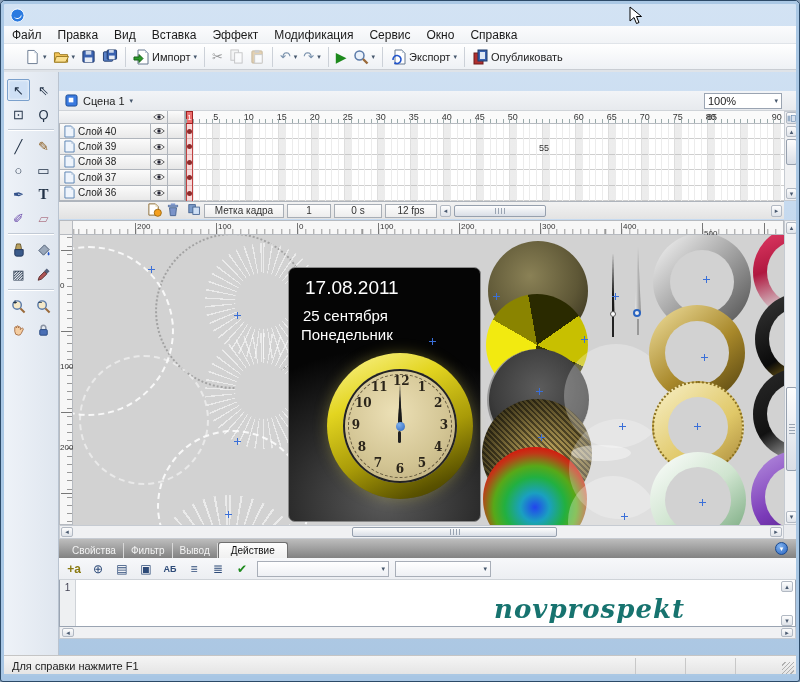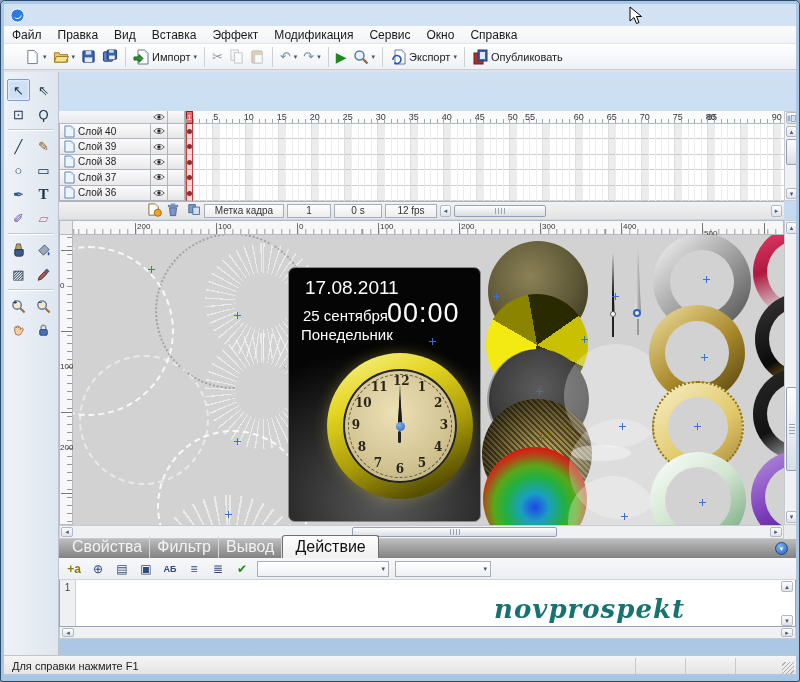--- a/index.html
+++ b/index.html
@@ -80,21 +80,21 @@
 .clockface{position:absolute;left:16px;top:16px;width:114px;height:114px;border-radius:50%;background:radial-gradient(circle at 45% 38%,#ece0b6,#d3c594 55%,#b6a678);box-shadow:inset 0 0 0 2px #222}
 .clockface .ticks{position:absolute;inset:5px;border-radius:50%;border:1px dashed rgba(60,50,30,.75)}
 .cn{position:absolute;width:14px;text-align:center;font-family:"DejaVu Serif",serif;font-size:12px;font-weight:bold;color:#2a241a}
 .sphere{position:absolute;border-radius:50%}
 .ring{position:absolute;border-radius:50%}
 .ring i{position:absolute;border-radius:50%;background:#d2d2d2}
 .wcirc{position:absolute;border-radius:50%;background:rgba(255,255,255,.5)}
 .needle{position:absolute}
 
 .bph{position:absolute;left:58px;top:538px;right:3px;height:19px;background:linear-gradient(#bdbdbd,#828282);display:flex;align-items:flex-end;padding-left:6px}
-.ptab{font-size:16px;color:#f2f2f2;padding:2px 7px}
+.ptab{font-size:10px;color:#f2f2f2;padding:2px 7px}
 .ptab.sep{border-right:1px solid #d8d8d8}
 .ptab.act{background:linear-gradient(#fdfdfd,#f0f0f0);color:#111;border:1px solid #6f6f6f;border-bottom:none;border-radius:3px 3px 0 0;padding:2px 12px}
 .collapsebtn{position:absolute;right:8px;top:3px;width:13px;height:13px;border-radius:50%;background:radial-gradient(circle at 35% 30%,#7fb2ef,#2a64c0);color:#fff;font-size:7px;display:flex;align-items:center;justify-content:center;border:1px solid #1a4a90}
 .bptb{position:absolute;left:58px;top:557px;right:3px;height:22px;background:linear-gradient(#f7f8fa,#eceef2);border-bottom:1px solid #cfd3d8;display:flex;align-items:center;gap:6px;padding-left:6px}
 .aico{width:18px;height:17px;display:flex;align-items:center;justify-content:center;font-size:12px;color:#2d4a78;border-radius:2px}
 .acombo{width:132px;height:16px;background:linear-gradient(#ffffff,#eef0f4);border:1px solid #a8aeb8;display:flex;align-items:center;justify-content:flex-end;padding-right:3px;color:#889}
 .editor{position:absolute;left:58px;top:579px;right:3px;height:47px;background:#fff;border:1px solid #9aa4b2;border-top:none}
 .gutter{position:absolute;left:0;top:0;width:16px;height:100%;background:#eef0f2;border-right:1px solid #cfd3d8;text-align:center;font-size:10px;color:#445;padding-top:2px}
 .wmark{position:absolute;right:110px;top:14px;font-family:"DejaVu Serif",serif;font-style:italic;font-weight:bold;font-size:26px;color:#17736f;letter-spacing:1px}
 .edvs{position:absolute;right:1px;top:1px;width:14px;height:45px}
@@ -321,20 +321,32 @@
       <div class="tool">
           <svg width="15" height="15" viewBox="0 0 16 16">
             <path d="M5.5 7 V5 a2.5 2.5 0 0 1 5 0 v2" fill="none" stroke="#8a93a3" stroke-width="1.6"></path>
             <rect x="4" y="7" width="8" height="6" rx="1" fill="#4a6fb5" stroke="#2a4a80"></rect>
           </svg>
         </div>
     </div>
   </div>
 
 
+  <div class="scenerow">
+    <svg width="13" height="13" viewBox="0 0 14 14">
+        <rect x="1" y="1" width="12" height="12" rx="2" fill="#3a7ae0" stroke="#1a4a90"></rect>
+        <rect x="4" y="4" width="5" height="5" fill="#fff"></rect>
+      </svg>
+    <span>Сцена 1</span>
+    <span class="dd">▾</span>
+    <div class="zoombox">
+      <span>100%</span>
+      <span class="dd">▾</span>
+    </div>
+  </div>
 
   <div class="lpanel">
     <div class="lhead">
       <span style="flex:1"></span>
       <span class="lbtn" style="height:13px">
           <svg width="12" height="8" viewBox="0 0 16 10">
             <path d="M1 5 Q8 -2 15 5 Q8 12 1 5Z" fill="#f8f8f8" stroke="#333" stroke-width="1"></path>
             <circle cx="8" cy="5" r="2.3" fill="#223"></circle>
           </svg>
         </span>
@@ -463,21 +475,21 @@
           <span class="fnum" style="left: 20.7px;">5</span>
           <span class="fnum" style="left: 53.7px;">10</span>
           <span class="fnum" style="left: 86.7px;">15</span>
           <span class="fnum" style="left: 119.7px;">20</span>
           <span class="fnum" style="left: 152.7px;">25</span>
           <span class="fnum" style="left: 185.7px;">30</span>
           <span class="fnum" style="left: 218.7px;">35</span>
           <span class="fnum" style="left: 251.7px;">40</span>
           <span class="fnum" style="left: 284.7px;">45</span>
           <span class="fnum" style="left: 317.7px;">50</span>
-          <span class="fnum" style="left: 335px;">55</span>
+          <span class="fnum" style="left: 349px; margin-top: 31px;">55</span>
           <span class="fnum" style="left: 383.7px;">60</span>
           <span class="fnum" style="left: 416.7px;">65</span>
           <span class="fnum" style="left: 449.7px;">70</span>
           <span class="fnum" style="left: 482.7px;">75</span>
           <span class="fnum" style="left: 515.7px;">80</span>
           <span class="fnum" style="left: 517px;">85</span>
           <span class="fnum" style="left: 581.7px;">90</span>
         </div>
       <div class="f1box">1</div>
     </div>
@@ -554,21 +566,20 @@
     <div class="burst" style="position:absolute;left:132px;top:8px;width:116px;height:116px"></div>
     <div class="burst" style="position:absolute;left:132px;top:98px;width:116px;height:116px"></div>
     <div class="dial dash-w" style="left:84px;top:195px;width:152px;height:152px"></div>
     <div class="burst" style="position:absolute;left:78px;top:260px;width:156px;height:156px"></div>
     <div class="dial dash-w" style="left:6px;top:120px;width:130px;height:130px;opacity:.6"></div>
 
     <div class="panel-black">
       <div class="abs" style="left:16px;top:9px;font-size:19px">17.08.2011</div>
       <div class="abs" style="left:14px;top:39px;font-size:15px">25 сентября</div>
       <div class="abs" style="left:12px;top:58px;font-size:15px">Понедельник</div>
-      <div class="abs" style="left:98px;top:30px;font-size:27px;font-weight:300;letter-spacing:1px">00:00</div>
 
       <div class="abs" style="left:38px;top:85px;width:146px;height:146px;border-radius:50%;background:linear-gradient(155deg,#fdf79a 0%,#e3d520 30%,#a89a08 60%,#5a5200 85%,#3a3500 100%);box-shadow:0 0 14px rgba(200,190,60,.35)">
         <div class="clockface">
           <div class="ticks"></div>
           <div id="cnums">
               <span class="cn" style="left: 72px; top: 10.8949px;">1</span>
               <span class="cn" style="left: 88.1051px; top: 27px;">2</span>
               <span class="cn" style="left: 94px; top: 49px;">3</span>
               <span class="cn" style="left: 88.1051px; top: 71px;">4</span>
               <span class="cn" style="left: 72px; top: 87.1051px;">5</span>

